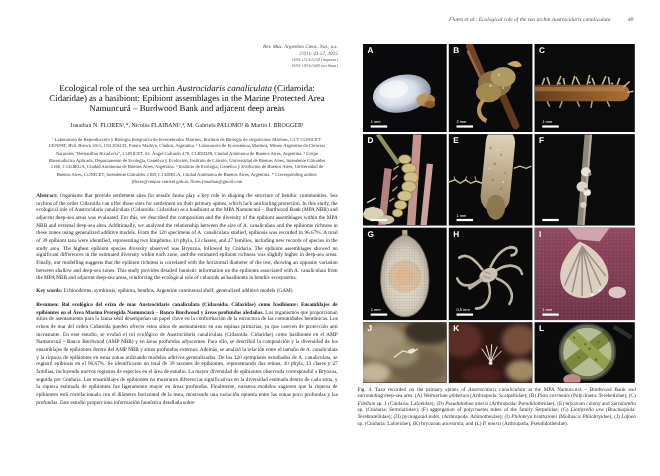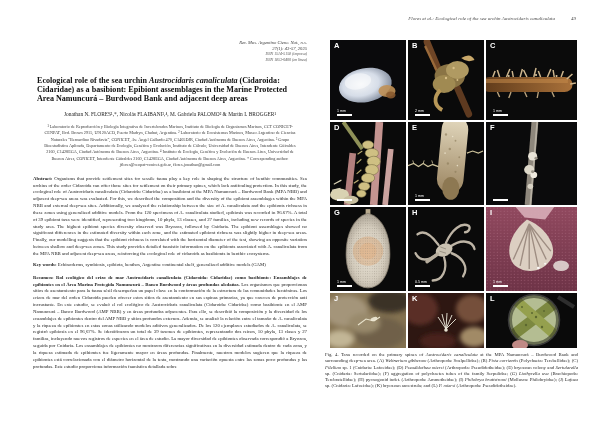--- a/index.html
+++ b/index.html
@@ -11,21 +11,21 @@
   }
   
   .runhead{position:absolute;top:16px;left:300px;right:24px;
     display:flex;justify-content:flex-end;align-items:baseline;gap:16px;
     font-size:5px;color:#4a4a4a;}
   .runhead .rt{font-style:italic;}
   
   .leftcol{position:absolute;left:33px;top:40px;width:274px;}
   .masthead{text-align:right;font-style:italic;font-size:4.6px;line-height:5.9px;color:#3c3c3c;margin-bottom:12px;}
   .masthead .sm{font-size:3.9px;color:#555;}
-  .title{font-weight:bold;font-size:8.1px;line-height:9.4px;color:#101010;margin:0 4px 7px 4px;}
+  .title{font-weight:normal;font-size:8.1px;line-height:9.4px;text-align:center;color:#101010;margin:0 4px 7px 4px;}
   .title i{font-style:italic;}
   .authors{font-size:5.4px;text-align:center;color:#1c1c1c;margin-bottom:7px;}
   .affil{font-size:4.25px;line-height:6.4px;text-align:center;color:#3a3a3a;margin:0 10px 7px 10px;}
   .para{font-size:4.8px;line-height:6.85px;text-align:justify;color:#222;}
   .para b{font-weight:bold;}
   .kw{margin-top:4px;}
   .resumen{margin-top:6px;}
   
   .figgrid{position:absolute;left:330px;top:40px;
     display:grid;grid-template-columns:76px 76px 91px;grid-template-rows:80px 83px 84px 55px;

